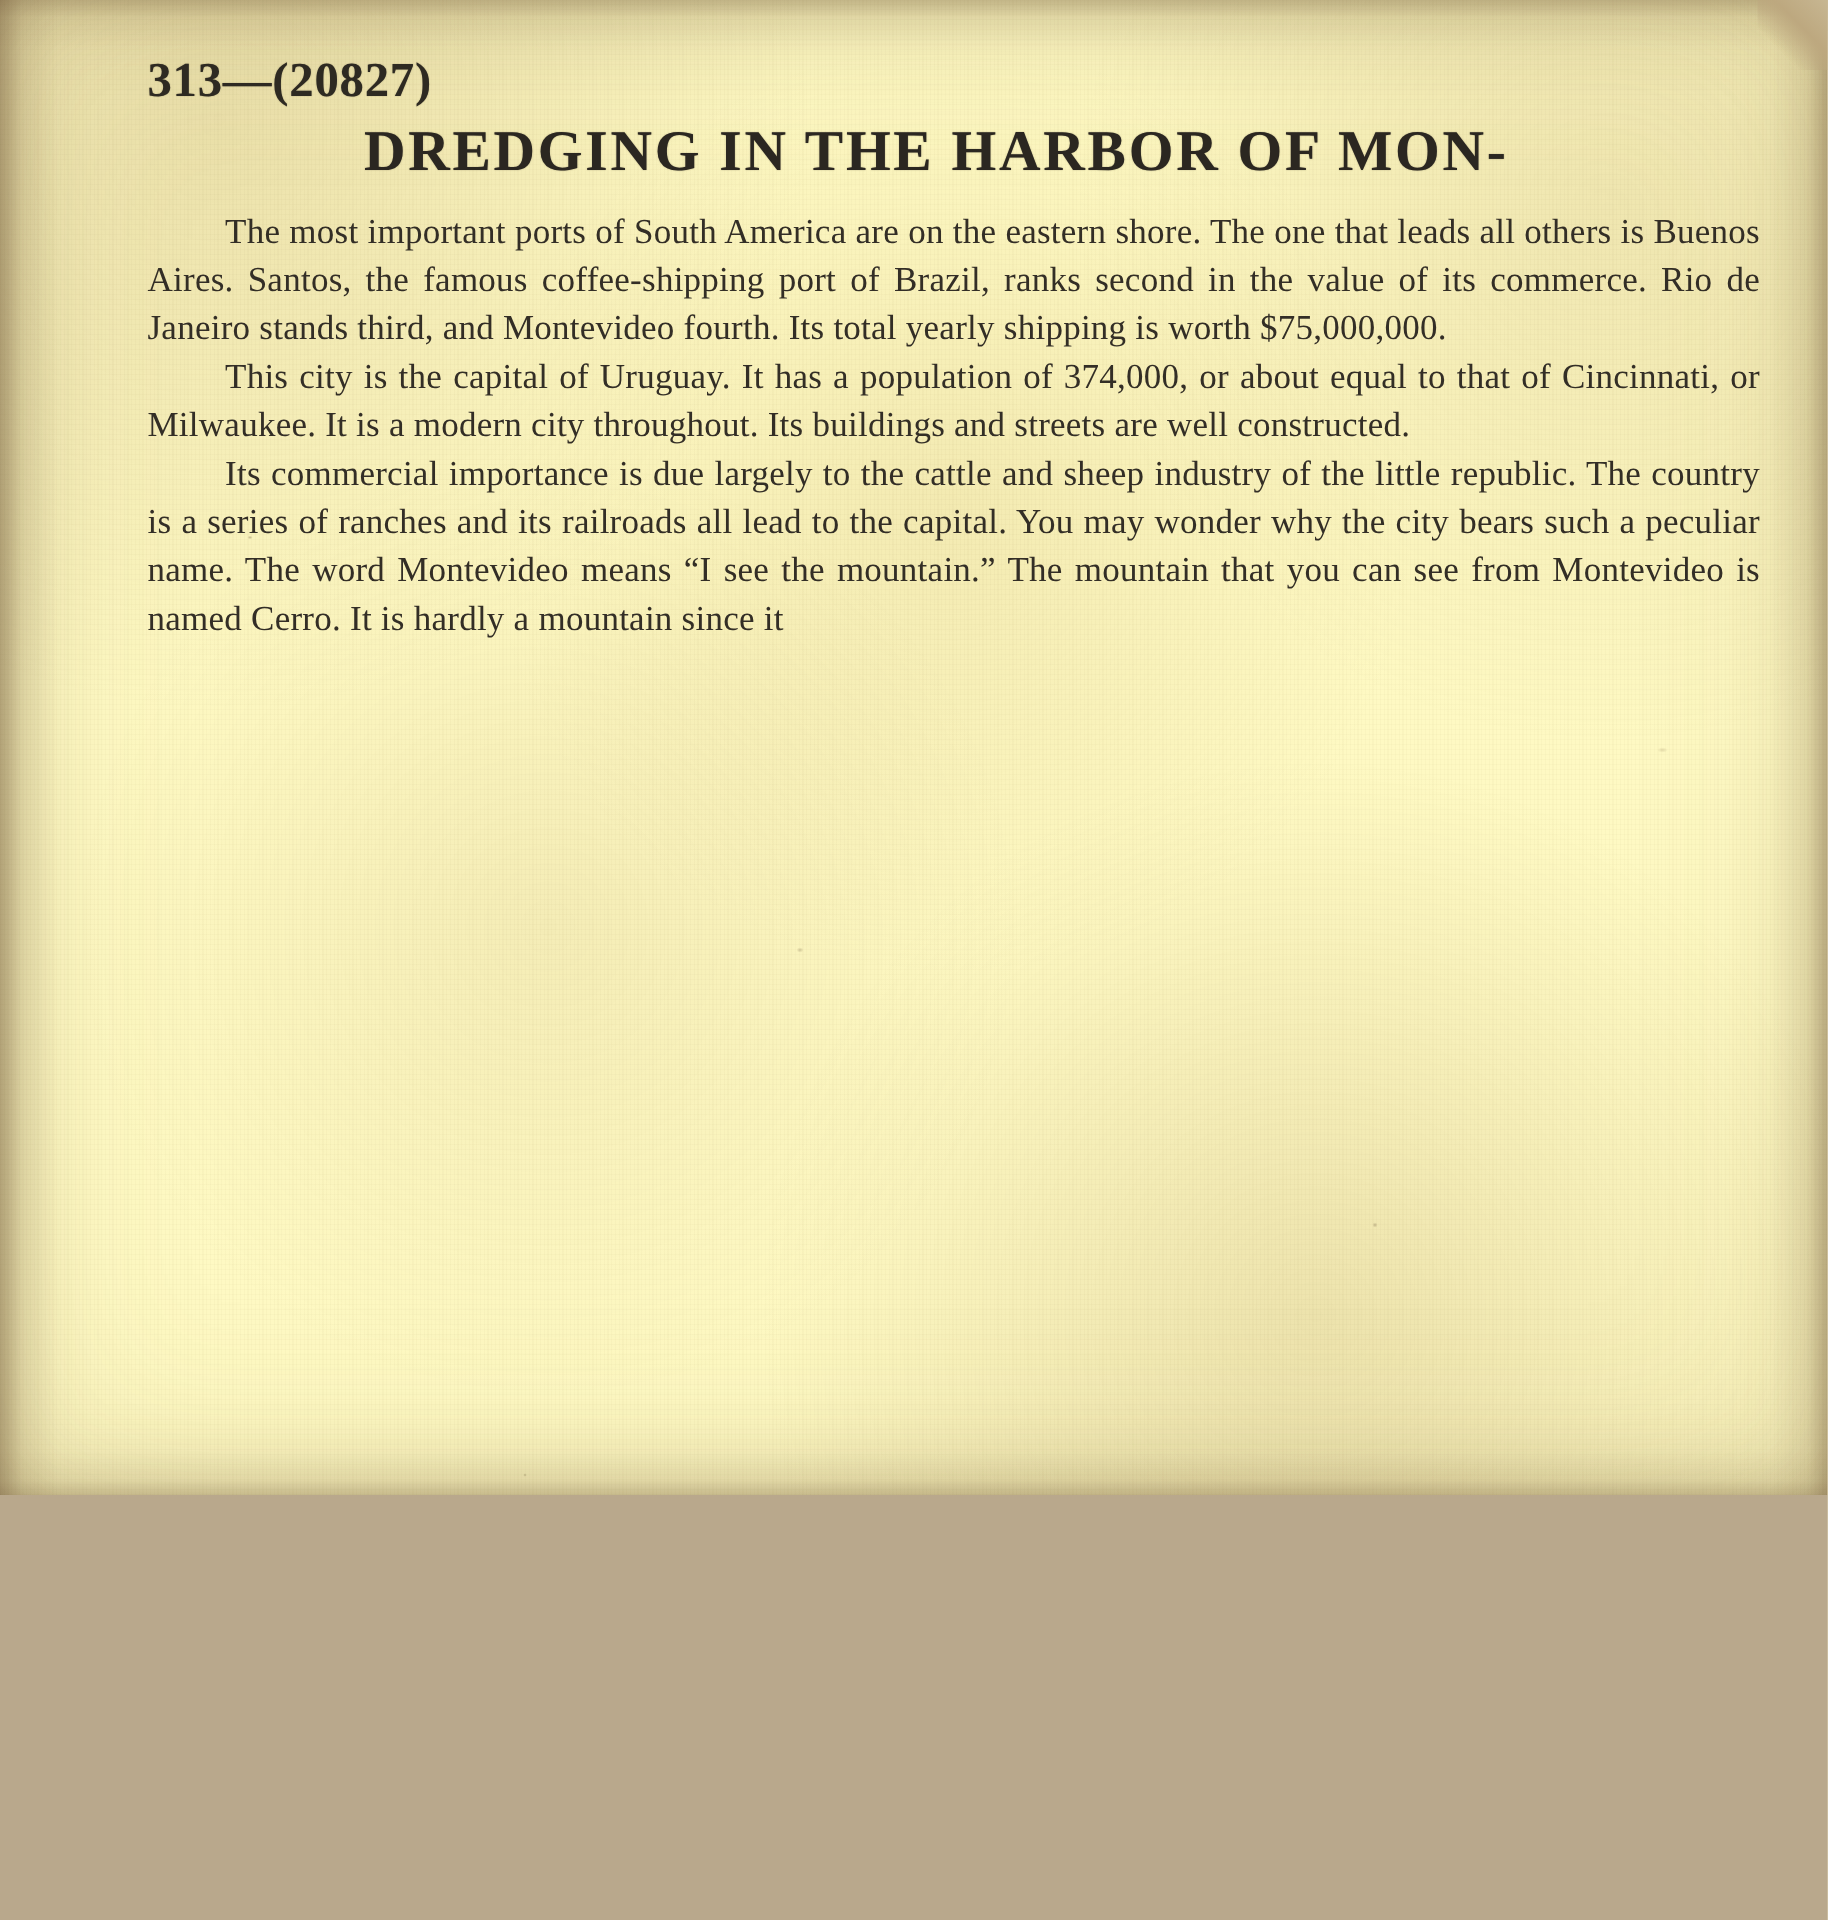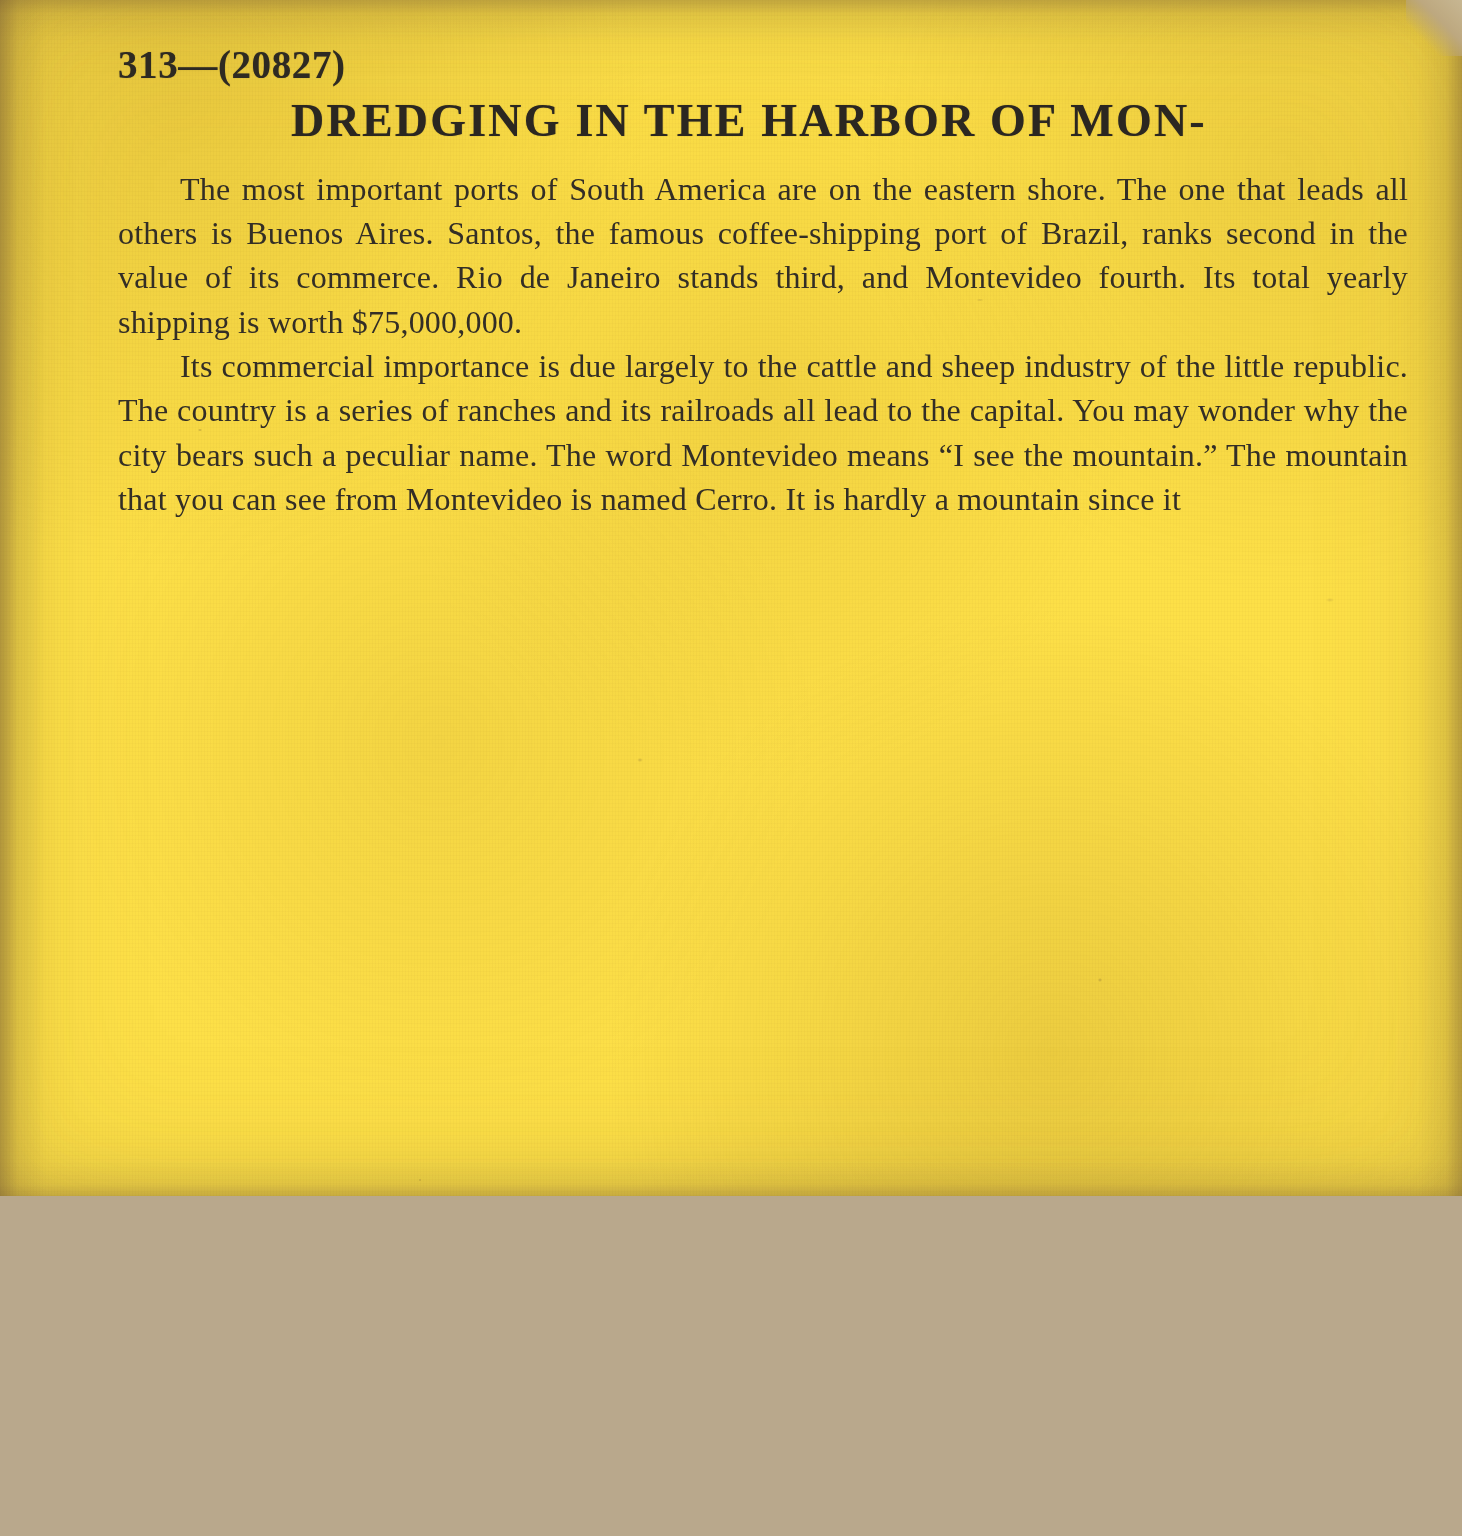--- a/index.html
+++ b/index.html
@@ -15,21 +15,21 @@
   .card {
     position: relative;
     width: 1462px;
     height: 1196px;
     box-sizing: border-box;
     background:
       radial-gradient(ellipse 60% 45% at 18% 22%, rgba(232,216,186,0.75) 0%, rgba(232,216,186,0) 70%),
       radial-gradient(ellipse 55% 40% at 82% 78%, rgba(226,208,176,0.6) 0%, rgba(226,208,176,0) 72%),
       radial-gradient(ellipse 70% 55% at 50% 50%, #e6d7b7 0%, #ddcba6 55%, #cdb territory 100%),
       linear-gradient(160deg, #e7d8b8 0%, #ded0ae 35%, #d6c49c 70%, #cbb78f 100%);
-    background-color: #fde047;
+    background-color: #fef9c3;
     overflow: hidden;
   }
   
   .grain, .grain2, .vignette, .edge-dark, .blotches {
     position: absolute;
     inset: 0;
     pointer-events: none;
   }
   .grain {
     background-image:
@@ -103,21 +103,21 @@
     color: #2b2721;
     text-align: center;
     margin: 0 46px 16px 0;
     text-shadow: 0 0 1px rgba(60,50,35,0.5);
   }
   .title .line1 { display: block; text-align: center; }
   .title .line2 { display: block; text-align: center; }
 
   .body-text {
     font-family: "Liberation Serif", serif;
-    font-size: 32px;
+    font-size: 28px;
     line-height: 1.385;
     color: #332e26;
     text-align: justify;
     text-justify: inter-word;
     margin: 0;
     padding-right: 18px;
     letter-spacing: 0.2px;
   }
   .body-text p {
     margin: 0;
@@ -142,17 +142,18 @@
   <div class="content">
 
     <div class="catalog-number">313—(20827)</div>
 
     <h1 class="title">
       <span class="line1">DREDGING IN THE HARBOR OF MON-</span>
     </h1>
 
     <div class="body-text">
       <p>The most important ports of South America are on the eastern shore.  The one that leads all others is Buenos Aires.  Santos, the famous coffee-shipping port of Brazil, ranks second in the value of its commerce.  Rio de Janeiro stands third, and Montevideo fourth.  Its total yearly shipping is worth $75,000,000.</p>
+      <p>This city is the capital of Uruguay.  It has a population of 374,000, or about equal to that of Cincinnati, or Milwaukee.  It is a modern city throughout.  Its buildings and streets are well constructed.</p>
       <p class="last">Its commercial importance is due largely to the cattle and sheep industry of the little republic.  The country is a series of ranches and its railroads all lead to the capital.  You may wonder why the city bears such a peculiar name.  The word Montevideo means “I see the mountain.”  The mountain that you can see from Montevideo is named Cerro.  It is hardly a mountain since it</p>
     </div>
 
   </div>
 </div>
 
 </body></html>

